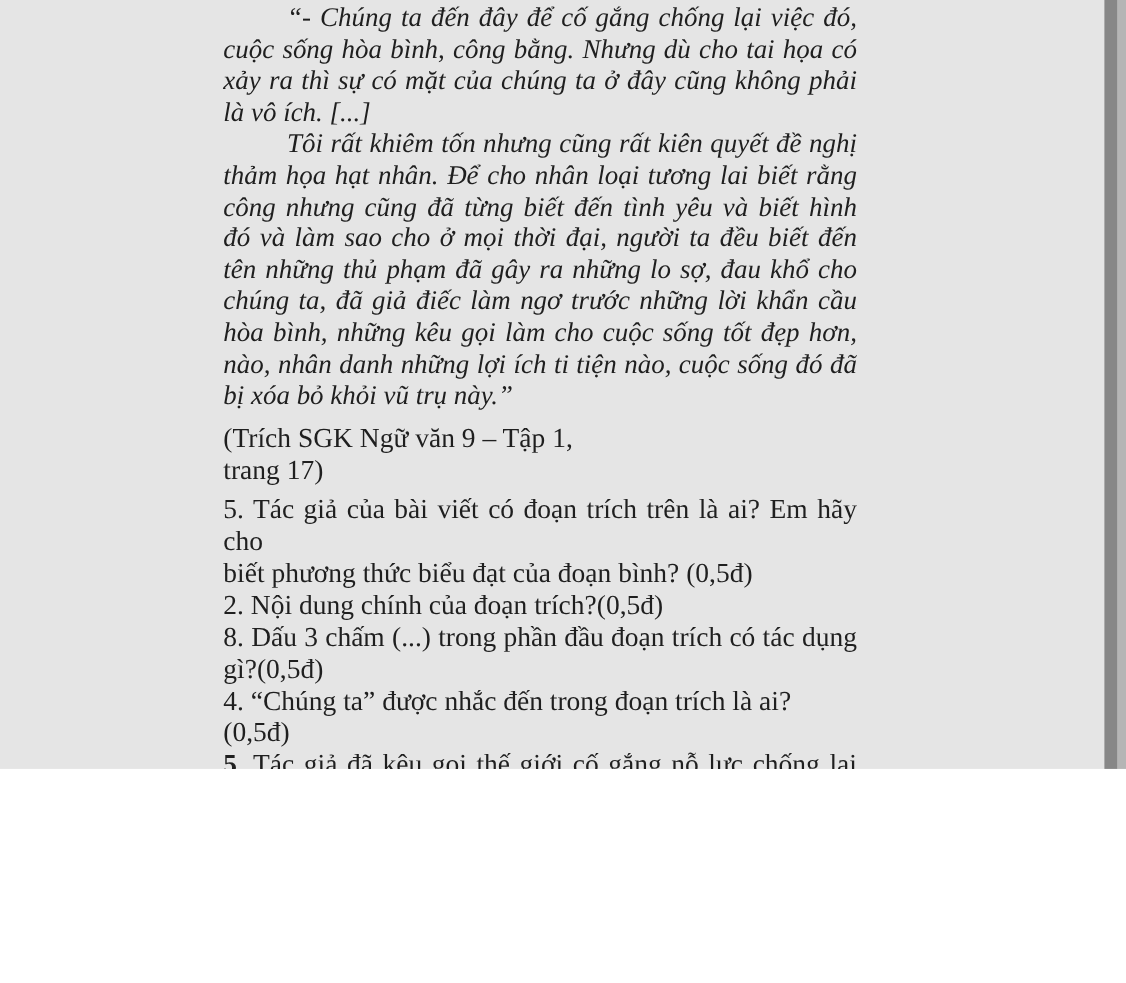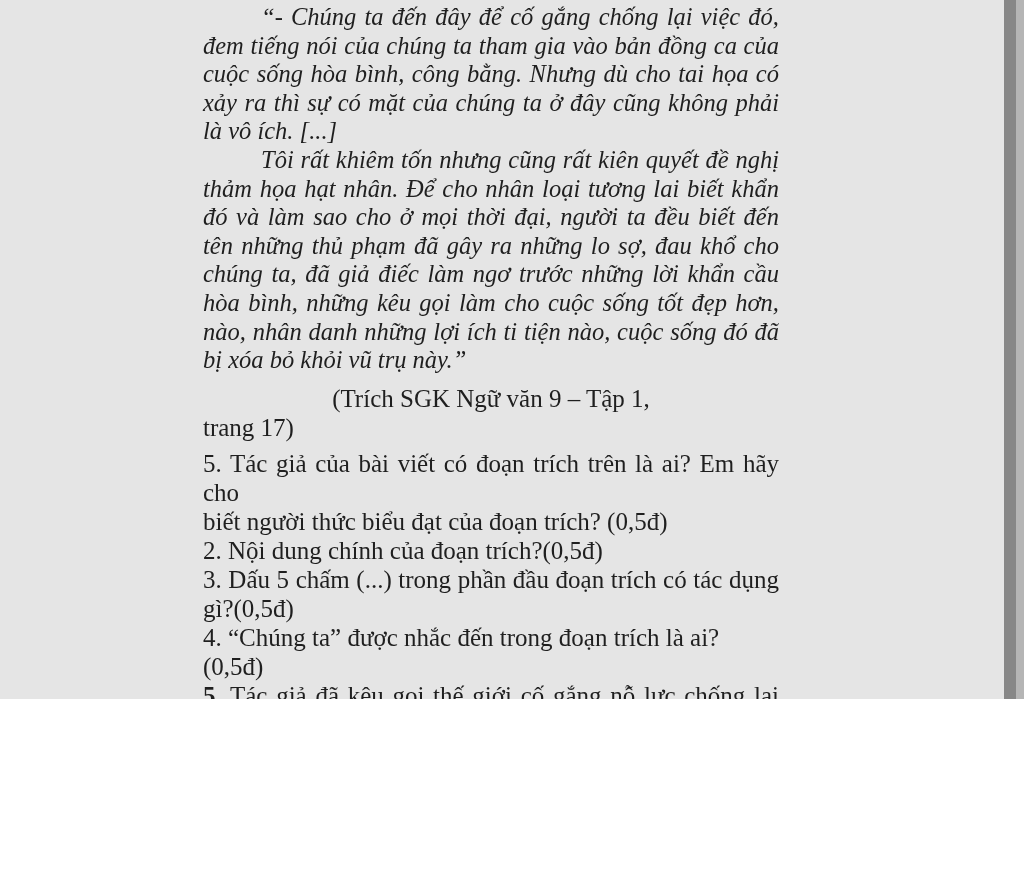--- a/index.html
+++ b/index.html
@@ -25,21 +25,21 @@
   
   .quote {
     font-style: italic;
     font-size: 24.5px;
     line-height: 28.6px;
   }
   .quote-2 { }
 
   .line { white-space: normal; }
   .line.j { text-align: justify; text-align-last: justify; }
-  .line.r { text-align: center; }
+  .line.r { text-align: left; }
   .line.indent { padding-left: 58px; }
 
   
   .citation {
     margin-top: 9px;
     font-size: 25px;
     line-height: 29px;
   }
   .questions {
     margin-top: 7px;
@@ -65,47 +65,47 @@
   }
 </style>
 </head>
 <body>
 
 <div class="page">
   <div class="content">
 
     <div class="quote quote-1">
       <div class="line j indent">“- Chúng ta đến đây để cố gắng chống lại việc đó,</div>
-      <div class="line j">đem tiếng nói của chúng ta tham gia vào bản đồng ca của</div>
       <div class="line j">cuộc sống hòa bình, công bằng. Nhưng dù cho tai họa có</div>
       <div class="line j">xảy ra thì sự có mặt của chúng ta ở đây cũng không phải</div>
       <div class="line">là vô ích. [...]</div>
     </div>
 
     <div class="quote quote-2">
       <div class="line j indent">Tôi rất khiêm tốn nhưng cũng rất kiên quyết đề nghị</div>
-      <div class="line j">thảm họa hạt nhân. Để cho nhân loại tương lai biết khẩn</div>
+      <div class="line j">thảm họa hạt nhân. Để cho nhân loại tương lai biết rằng</div>
+      <div class="line j">công nhưng cũng đã từng biết đến tình yêu và biết hình</div>
       <div class="line j">đó và làm sao cho ở mọi thời đại, người ta đều biết đến</div>
       <div class="line j">tên những thủ phạm đã gây ra những lo sợ, đau khổ cho</div>
       <div class="line j">chúng ta, đã giả điếc làm ngơ trước những lời khẩn cầu</div>
       <div class="line j">hòa bình, những kêu gọi làm cho cuộc sống tốt đẹp hơn,</div>
       <div class="line j">nào, nhân danh những lợi ích ti tiện nào, cuộc sống đó đã</div>
       <div class="line">bị xóa bỏ khỏi vũ trụ này.”</div>
     </div>
 
     <div class="citation">
       <div class="line r">(Trích SGK Ngữ văn 9 – Tập 1,</div>
       <div class="line">trang 17)</div>
     </div>
 
     <div class="questions">
       <div class="line j">5. Tác giả của bài viết có đoạn trích trên là ai? Em hãy cho</div>
-      <div class="line">biết người thức biểu đạt của đoạn trích? (0,5đ)</div>
+      <div class="line">biết phương thức biểu đạt của đoạn bình? (0,5đ)</div>
       <div class="line">2. Nội dung chính của đoạn trích?(0,5đ)</div>
-      <div class="line j">3. Dấu 5 chấm (...) trong phần đầu đoạn trích có tác dụng</div>
+      <div class="line j">8. Dấu 3 chấm (...) trong phần đầu đoạn trích có tác dụng</div>
       <div class="line">gì?(0,5đ)</div>
       <div class="line">4. “Chúng ta” được nhắc đến trong đoạn trích là ai? (0,5đ)</div>
       <div class="line j"><span class="bold">5.</span><span> Tác giả đã kêu gọi thế giới cố gắng nỗ lực chống lại</span></div>
 
     </div>
 
   </div>
 
   <div class="edge-bar"></div>
   <div class="edge-margin"></div>

